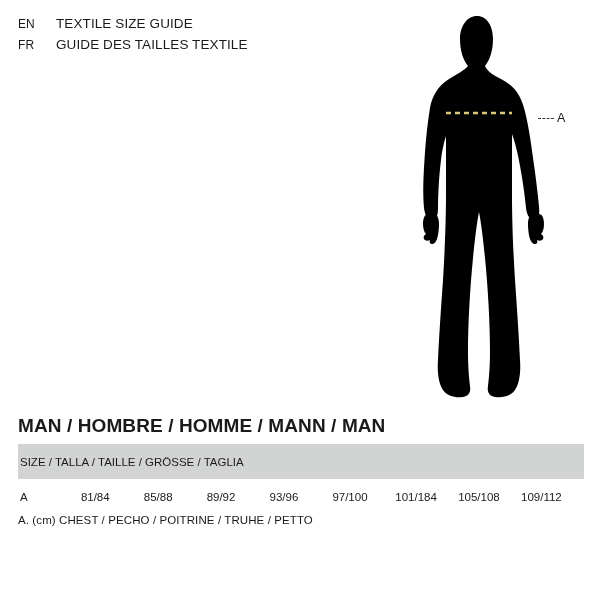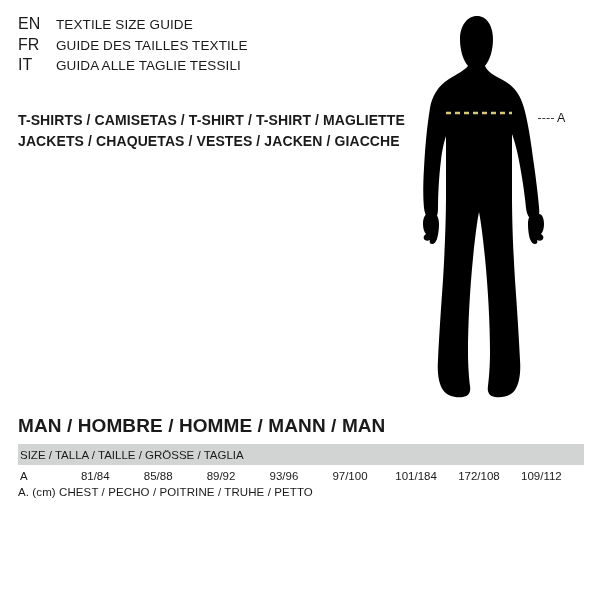--- a/index.html
+++ b/index.html
@@ -32,21 +32,21 @@
   .lang-row {
     display: flex;
     align-items: baseline;
     line-height: 19.5px;
     font-size: 13.5px;
     letter-spacing: 0.1px;
   }
   .lang-code {
     width: 38px;
     flex: none;
-    font-size: 16px;
+    font-size: 12px;
   }
   .lang-text {
     flex: 1;
   }
 
   
   .cat-block {
     position: absolute;
     left: 18px;
     top: 110px;
@@ -100,21 +100,21 @@
   }
   table.size-table {
     border-collapse: collapse;
     width: 566px;
     font-size: 11.5px;
     table-layout: fixed;
   }
   table.size-table td,
   table.size-table th {
     padding: 0;
-    height: 21px;
+    height: 35px;
     vertical-align: middle;
     text-align: left;
     font-weight: normal;
   }
   .row-header td {
     background: #d2d4d3;
     font-size: 11.5px;
     height: 19px;
   }
   .row-shade td {
@@ -146,30 +146,22 @@
 
   <div class="lang-block">
     <div class="lang-row">
       <span class="lang-code">EN</span>
       <span class="lang-text">TEXTILE SIZE GUIDE</span>
     </div>
     <div class="lang-row">
       <span class="lang-code">FR</span>
       <span class="lang-text">GUIDE DES TAILLES TEXTILE</span>
     </div>
-    <div class="lang-row">
-      <span class="lang-code">IT</span>
-      <span class="lang-text">GUIDA ALLE TAGLIE TESSILI</span>
-    </div>
   </div>
 
-  <div class="cat-block">
-    <div class="cat-line">T-SHIRTS / CAMISETAS / T-SHIRT / T-SHIRT / MAGLIETTE</div>
-    <div class="cat-line">JACKETS / CHAQUETAS / VESTES / JACKEN / GIACCHE</div>
-  </div>
 
   <div class="figure-wrap">
     <svg width="185" height="400" viewBox="0 0 185 400">
       <path fill="#000000" d="
         M 72,8
         C 62,8 55,18 55,31
         C 55,42 58,52 63,58
         C 60,62 52,66 44,71
         C 33,78 27,88 25,100
         C 22,118 20,140 19,160
@@ -248,21 +240,21 @@
 
 
         <tr class="row-plain">
           <td class="col-label">A</td>
           <td class="col-v cell-pad">81/84</td>
           <td class="col-v cell-pad">85/88</td>
           <td class="col-v cell-pad">89/92</td>
           <td class="col-v cell-pad">93/96</td>
           <td class="col-v cell-pad">97/100</td>
           <td class="col-v cell-pad">101/184</td>
-          <td class="col-v cell-pad">172/108</td>
+          <td class="col-v cell-pad">105/108</td>
           <td class="col-v cell-pad">109/112</td>
         </tr>
       </tbody>
     </table>
 
     <div class="footnote">A. (cm) CHEST / PECHO / POITRINE / TRUHE / PETTO</div>
   </div>
 
 </div>
 

